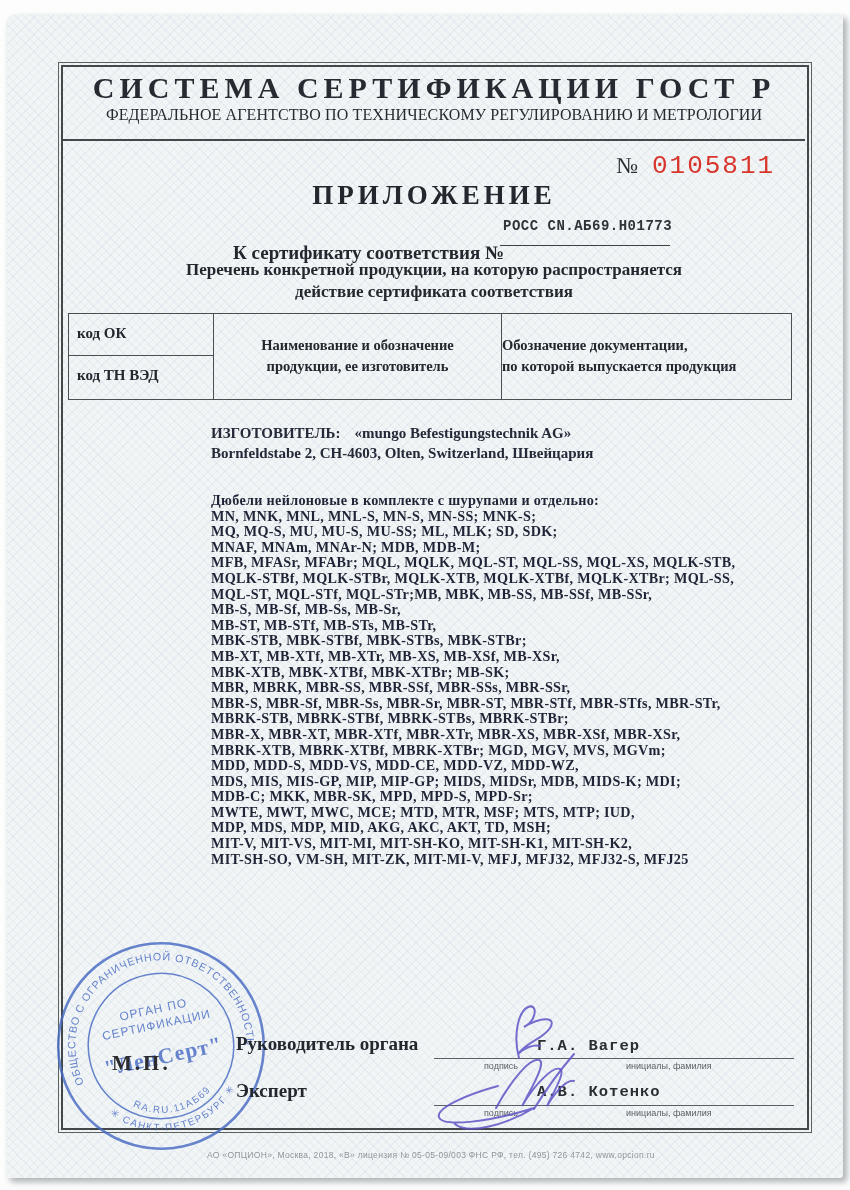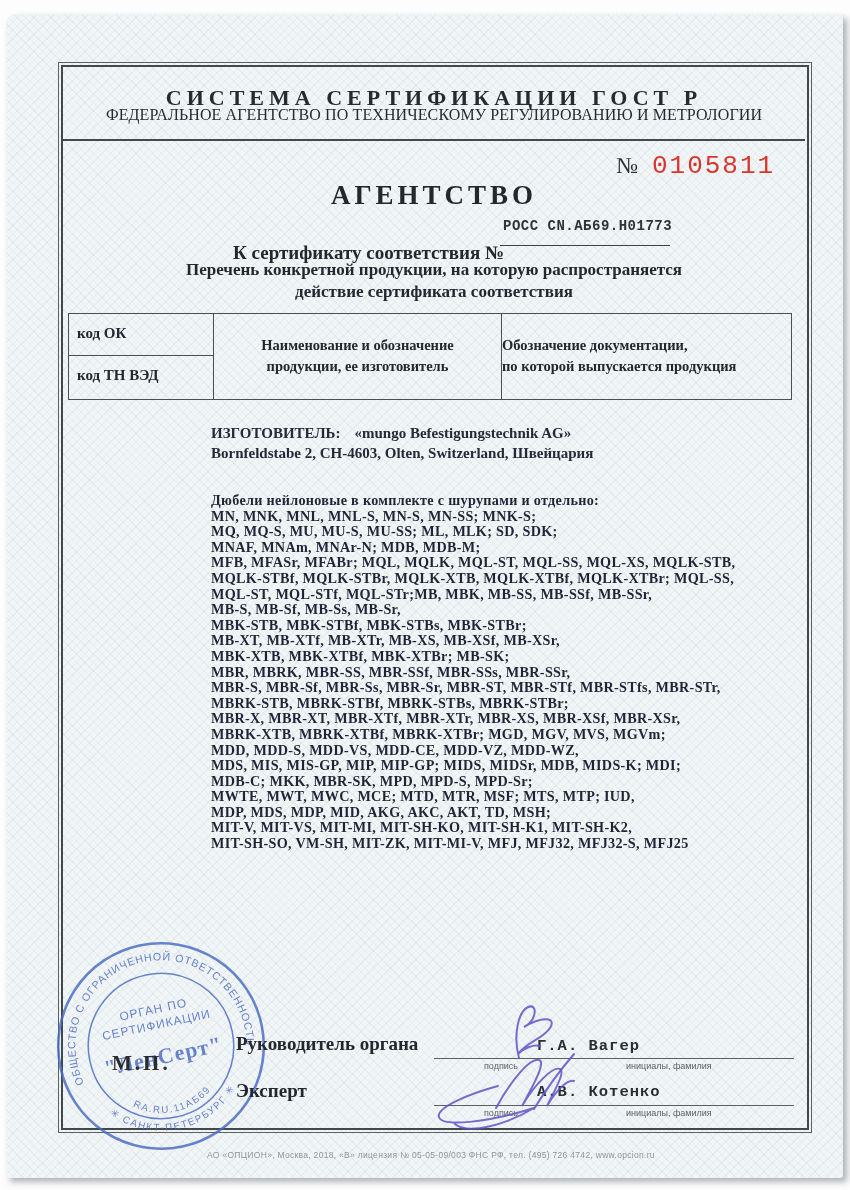--- a/index.html
+++ b/index.html
@@ -18,21 +18,21 @@
     border-radius:10px 3px 3px 3px;
     box-shadow:4px 4px 6px rgba(110,116,122,0.55);
   }
   .frame-outer{position:absolute;left:52px;top:48px;width:752px;height:1069px;border:1px solid #5c615e;}
   .frame-inner{position:absolute;left:2px;top:2px;right:2px;bottom:2px;border:2px solid #43484b;}
   .hdr-rule{position:absolute;left:57px;top:125px;width:742px;height:2px;background:#43484b;}
 
   .abs{position:absolute;}
   .ctr{left:57px;width:742px;text-align:center;}
 
-  .sys-title{top:57px;font-size:22px;font-weight:bold;letter-spacing:5px;color:#272b31;margin-top:14px;}
+  .sys-title{top:57px;font-size:30px;font-weight:bold;letter-spacing:5px;color:#272b31;}
   .agency-title{top:92px;font-size:16px;font-weight:normal;letter-spacing:0.1px;color:#272b31;white-space:nowrap;}
 
   .number-row{left:610px;top:137px;display:flex;align-items:baseline;gap:14px;}
   .number-sign{font-size:23px;color:#2b2e33;}
   .number-value{font-family:"Liberation Mono", monospace;font-size:26px;letter-spacing:2px;color:#d8352c;}
 
   .doc-title{top:166px;font-size:27px;font-weight:bold;letter-spacing:4px;}
 
   .cert-label{left:227px;top:228px;font-size:19px;font-weight:600;}
   .cert-value{left:497px;top:204px;font-family:"Liberation Mono", monospace;font-weight:bold;font-size:14px;letter-spacing:0.5px;color:#2e3338;}
@@ -100,21 +100,21 @@
   <div class="hdr-rule"></div>
 
   <div class="abs ctr sys-title">СИСТЕМА СЕРТИФИКАЦИИ ГОСТ Р</div>
   <div class="abs ctr agency-title">ФЕДЕРАЛЬНОЕ АГЕНТСТВО ПО ТЕХНИЧЕСКОМУ РЕГУЛИРОВАНИЮ И МЕТРОЛОГИИ</div>
 
   <div class="abs number-row">
     <span class="number-sign">№</span>
     <span class="number-value">0105811</span>
   </div>
 
-  <div class="abs ctr doc-title">АГЕНТСТВО</div>
+  <div class="abs ctr doc-title">ПРИЛОЖЕНИЕ</div>
 
   <div class="abs cert-label">К сертификату соответствия №</div>
   <div class="abs cert-value">РОСС CN.АБ69.Н01773</div>
   <div class="abs cert-underline"></div>
 
   <div class="abs ctr subtitle1">Перечень конкретной продукции,  на которую распространяется</div>
   <div class="abs ctr subtitle2">действие сертификата соответствия</div>
 
   <div class="abs tbl">
     <div class="v1"></div>
@@ -140,20 +140,21 @@
   <div class="abs products">
     <div>Дюбели нейлоновые в комплекте с шурупами и отдельно:</div>
     <div>
         <div>MN, MNK, MNL, MNL-S, MN-S, MN-SS; MNK-S;</div>
         <div>MQ, MQ-S, MU, MU-S, MU-SS; ML, MLK; SD, SDK;</div>
         <div>MNAF, MNAm, MNAr-N; MDB, MDB-M;</div>
         <div>MFB, MFASr, MFABr; MQL, MQLK, MQL-ST, MQL-SS, MQL-XS, MQLK-STB,</div>
         <div>MQLK-STBf, MQLK-STBr, MQLK-XTB, MQLK-XTBf, MQLK-XTBr; MQL-SS,</div>
         <div>MQL-ST, MQL-STf, MQL-STr;MB, MBK, MB-SS, MB-SSf, MB-SSr,</div>
         <div>MB-S, MB-Sf, MB-Ss, MB-Sr,</div>
+        <div>MB-ST, MB-STf, MB-STs,  MB-STr,</div>
         <div>MBK-STB, MBK-STBf, MBK-STBs, MBK-STBr;</div>
         <div>MB-XT, MB-XTf, MB-XTr, MB-XS, MB-XSf, MB-XSr,</div>
         <div>MBK-XTB, MBK-XTBf, MBK-XTBr; MB-SK;</div>
         <div>MBR, MBRK, MBR-SS, MBR-SSf, MBR-SSs, MBR-SSr,</div>
         <div>MBR-S, MBR-Sf, MBR-Ss, MBR-Sr, MBR-ST, MBR-STf, MBR-STfs, MBR-STr,</div>
         <div>MBRK-STB, MBRK-STBf, MBRK-STBs, MBRK-STBr;</div>
         <div>MBR-X, MBR-XT, MBR-XTf, MBR-XTr, MBR-XS,  MBR-XSf, MBR-XSr,</div>
         <div>MBRK-XTB, MBRK-XTBf, MBRK-XTBr; MGD, MGV, MVS, MGVm;</div>
         <div>MDD, MDD-S, MDD-VS, MDD-CE, MDD-VZ, MDD-WZ,</div>
         <div>MDS, MIS, MIS-GP, MIP, MIP-GP; MIDS, MIDSr, MDB, MIDS-K; MDI;</div>

